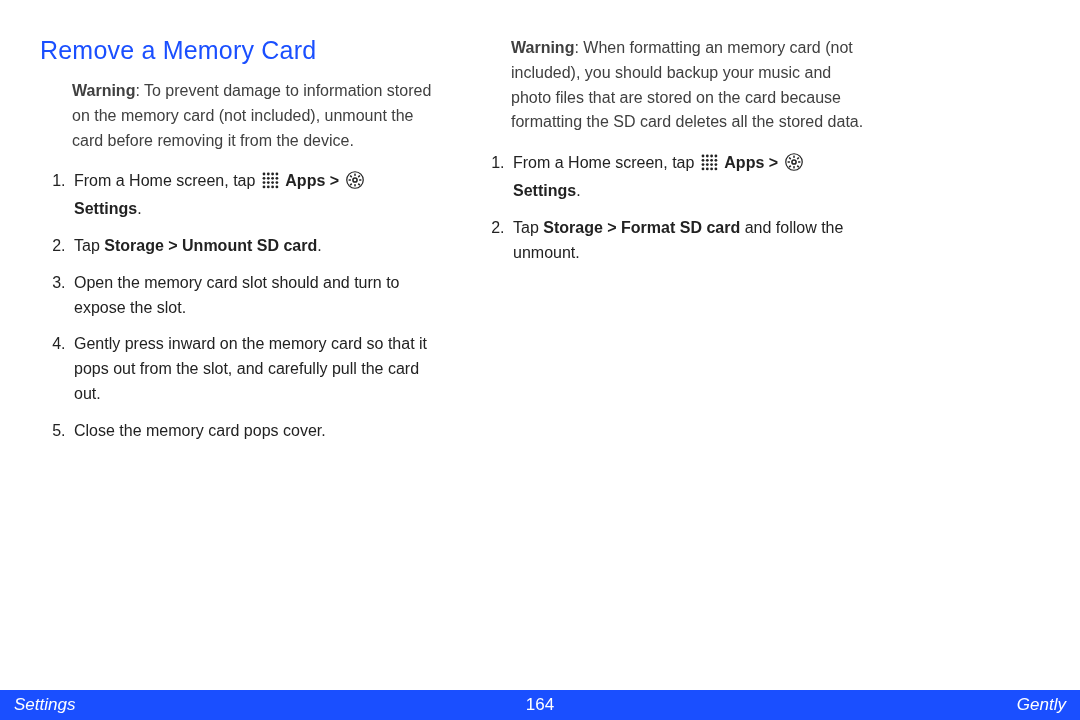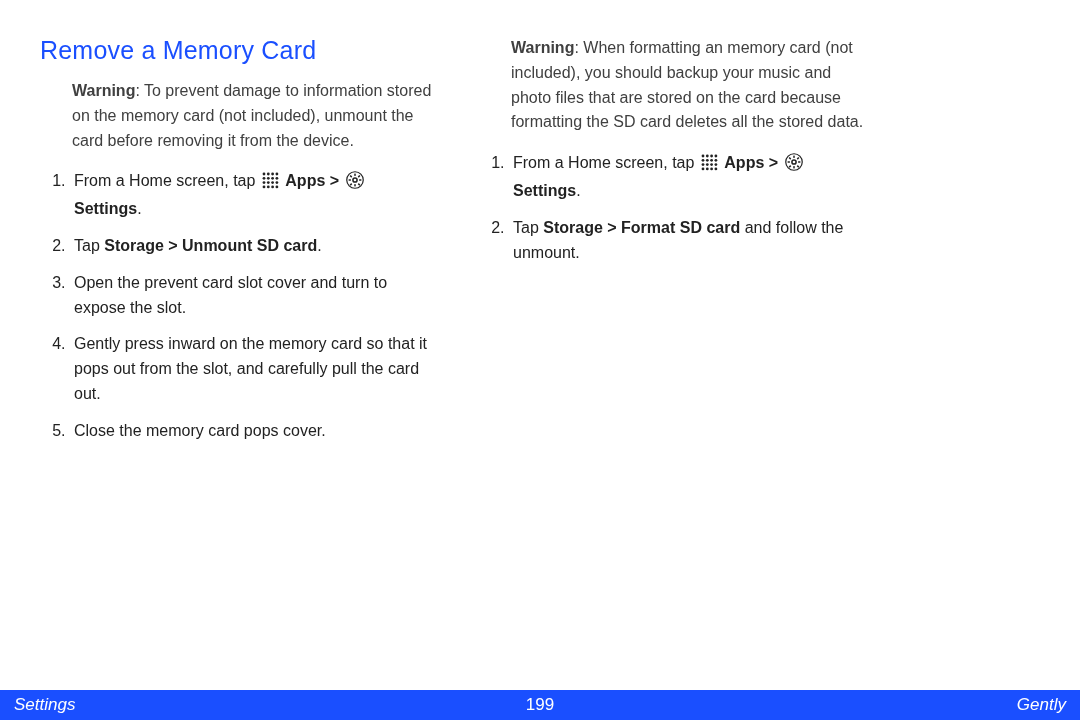--- a/index.html
+++ b/index.html
@@ -119,21 +119,21 @@
                   <rect x="16.4" y="16.4" width="2" height="3" transform="rotate(-45 17.4 17.9)"></rect>
                   <rect x="16.4" y="5.6" width="2" height="3" transform="rotate(45 17.4 7.1)"></rect>
                   <rect x="5.6" y="16.4" width="2" height="3" transform="rotate(45 6.6 17.9)"></rect>
                 </g>
               </svg></span>
           <b>Settings</b><span>.</span>
         </li>
         <li>
           <span>Tap </span><b>Storage &gt; Unmount SD card</b><span>.</span>
         </li>
-        <li>Open the prevent card slot cover and turn to expose the slot.</li>
+        <li>Open the memory card slot should and turn to expose the slot.</li>
         <li>Gently press inward on the memory card so that it pops out from the slot, and carefully pull the card out.</li>
         <li>Close the memory card pops cover.</li>
       </ol>
     </div>
 
     <div class="col">
 
       <p class="warning-block">
         <b>Warning</b><span>: When formatting an memory card (not included), you should backup your music and photo files that are stored on the card because formatting the SD card deletes all the stored data.</span>
       </p>
@@ -179,16 +179,16 @@
         <li>
           <span>Tap </span><b>Storage &gt; Format SD card</b><span> and follow the unmount.</span>
         </li>
       </ol>
     </div>
 
   </div>
 
   <div class="footer">
     <span>Settings</span>
-    <span class="center">199</span>
+    <span class="center">164</span>
     <span>Gently</span>
   </div>
 </div>
 
 </body></html>

